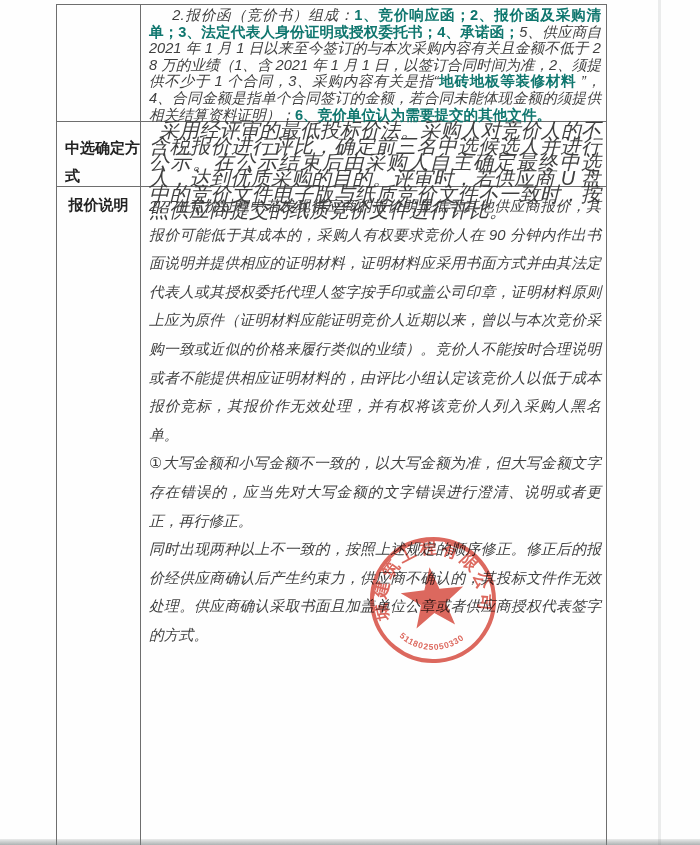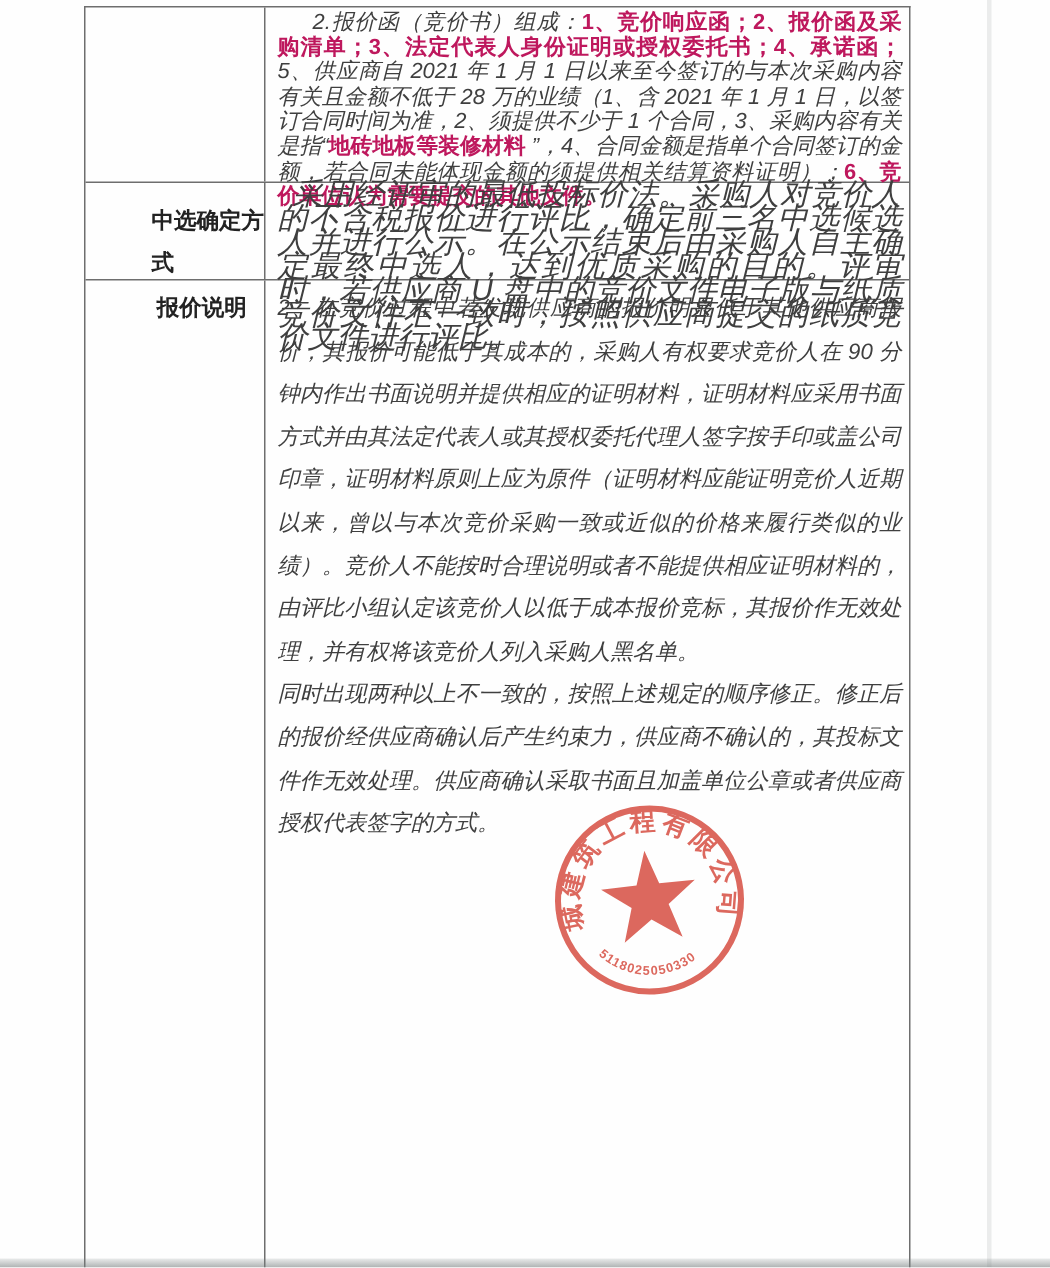--- a/index.html
+++ b/index.html
@@ -22,30 +22,29 @@
     box-sizing:border-box;
   }
   .row{display:flex;border-bottom:1px solid #6e6e6e;box-sizing:border-box;}
   .row:last-child{border-bottom:none;}
   .cell{box-sizing:border-box;}
   .label{
     width:84px;flex:0 0 84px;
     border-right:1px solid #6e6e6e;
     font-weight:700;color:#222;
     font-size:15px;
-    margin-left:36px;
   }
   .content{
     flex:1;
     text-align:justify;
     word-break:break-all;
     color:#3f3f3f;
   }
   .para{margin:0;}
-  .b{font-weight:700;color:#be185d;}
+  .b{font-weight:700;color:#0f766e;}
   .r{font-weight:400;font-style:italic;}
 
   
   .row-0{height:117px;}
   .row-0 .content{font-size:14.6px;line-height:16.6px;padding:2px 5px 0 8px;}
   .row-0 .para.ind{text-indent:1.6em;}
 
   
   .row-1{height:65px;}
   .row-1 .label{padding:12px 0 0 8px;line-height:28px;letter-spacing:0;}
@@ -94,20 +93,21 @@
       <div class="cell label">中选确定方式</div>
       <div class="cell content">
           <div class="para ind"><span class="r">采用经评审的最低投标价法。采购人对竞价人的不含税报价进行评比，确定前三名中选候选人并进行公示。在公示结束后由采购人自主确定最终中选人，达到优质采购的目的。评审时，若供应商 U 盘中的竞价文件电子版与纸质竞价文件不一致时，按照供应商提交的纸质竞价文件进行评比。</span></div>
         </div>
     </div>
 
     <div class="row row-2">
       <div class="cell label">报价说明</div>
       <div class="cell content">
           <div class="para"><span class="r">2、在竞价过程中若发现供应商的报价明显低于其他供应商报价，其报价可能低于其成本的，采购人有权要求竞价人在 90 分钟内作出书面说明并提供相应的证明材料，证明材料应采用书面方式并由其法定代表人或其授权委托代理人签字按手印或盖公司印章，证明材料原则上应为原件（证明材料应能证明竞价人近期以来，曾以与本次竞价采购一致或近似的价格来履行类似的业绩）。竞价人不能按时合理说明或者不能提供相应证明材料的，由评比小组认定该竞价人以低于成本报价竞标，其报价作无效处理，并有权将该竞价人列入采购人黑名单。</span></div>
+          <div class="para"><span class="r">①大写金额和小写金额不一致的，以大写金额为准，但大写金额文字存在错误的，应当先对大写金额的文字错误进行澄清、说明或者更正，再行修正。</span></div>
           <div class="para"><span class="r">同时出现两种以上不一致的，按照上述规定的顺序修正。修正后的报价经供应商确认后产生约束力，供应商不确认的，其投标文件作无效处理。供应商确认采取书面且加盖单位公章或者供应商授权代表签字的方式。</span></div>
         </div>
     </div>
 
   </div>
 
   <svg class="stamp" viewBox="-70 -70 140 140">
     <defs>
       <path id="arcTop" d="M -44.2,16.1 A 47,47 0 1 1 44.2,16.1" fill="none"></path>
       <path id="arcBottom" d="M -38.3,32.1 A 50,50 0 0 0 38.3,32.1" fill="none"></path>

